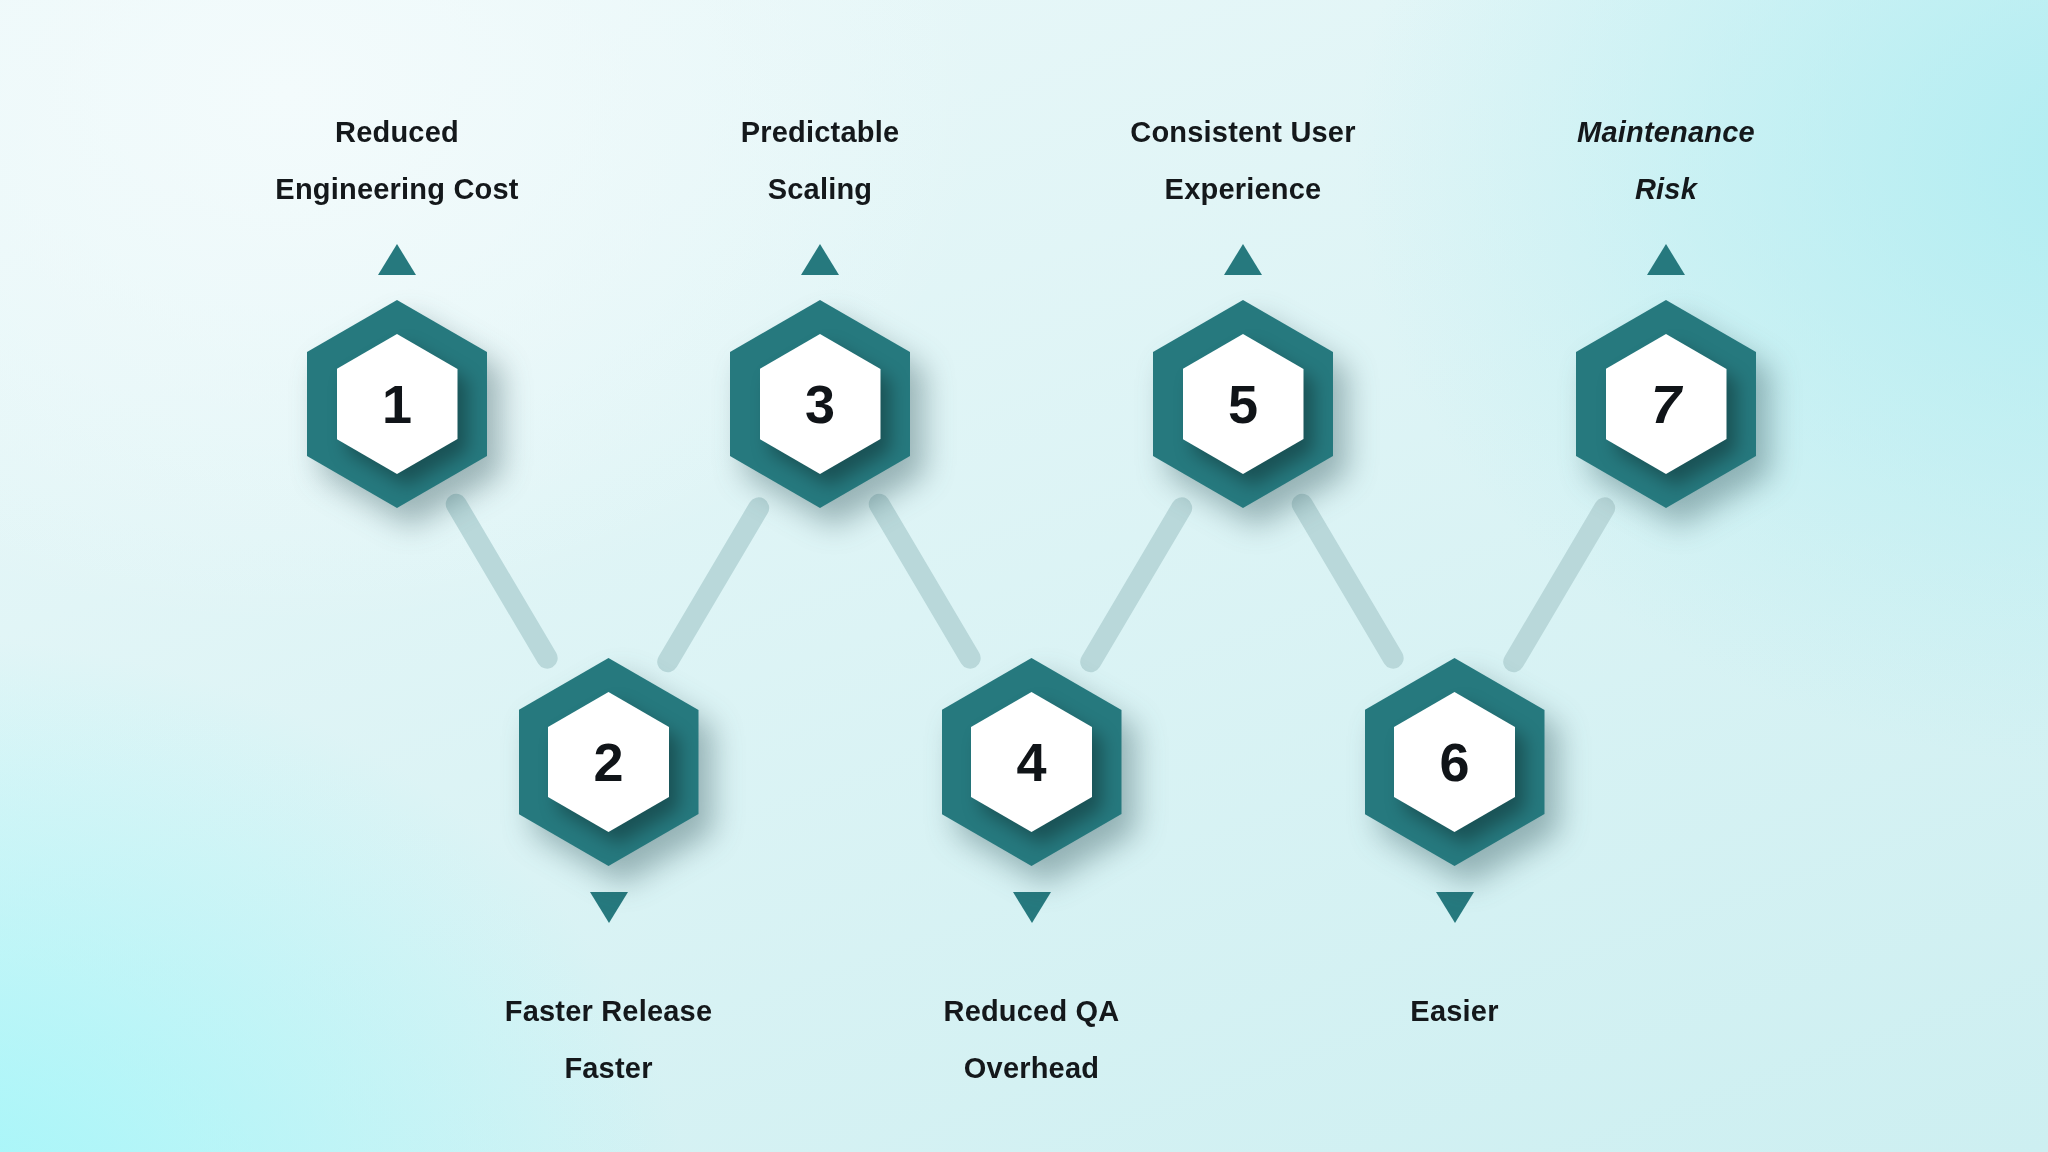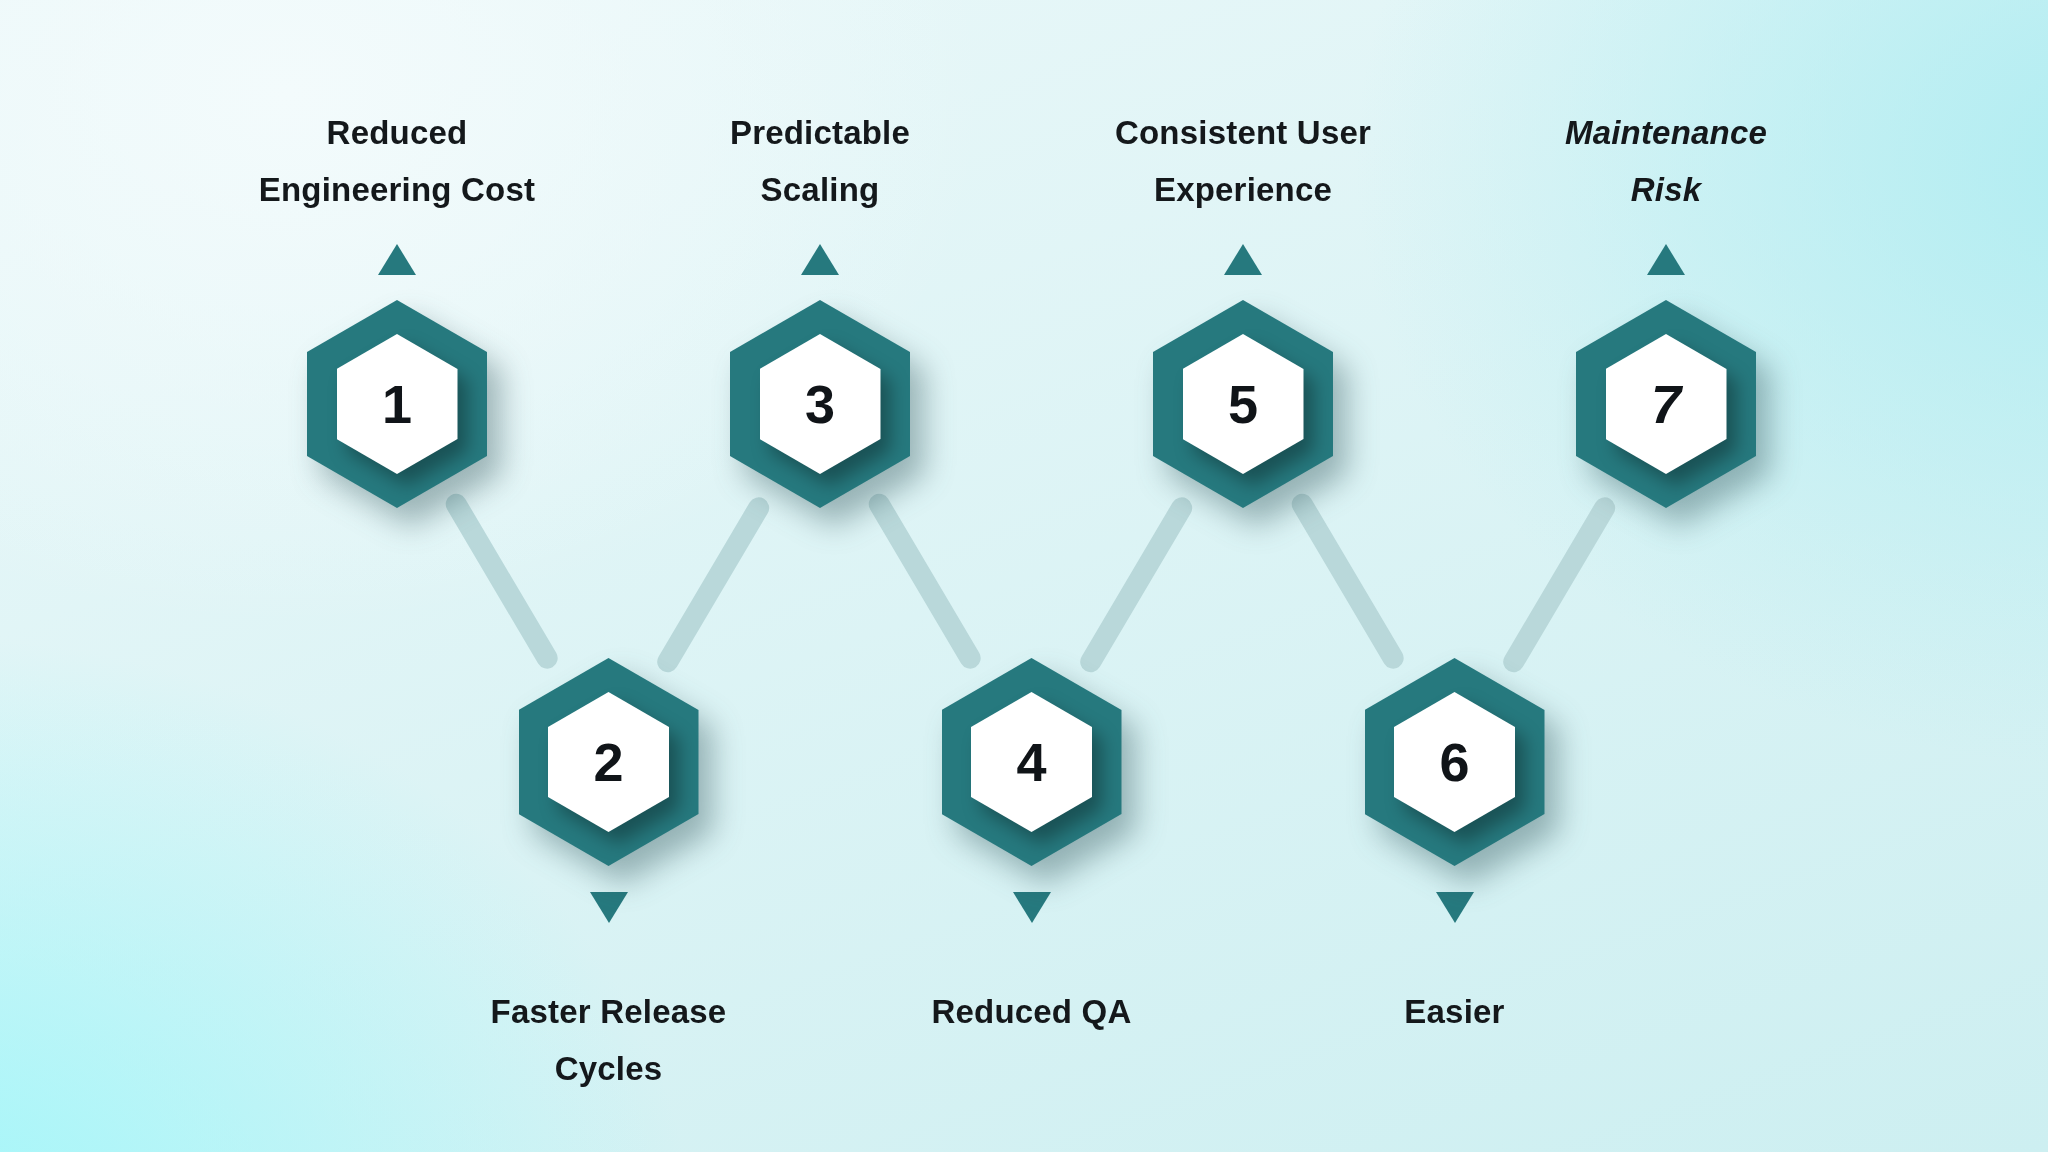--- a/index.html
+++ b/index.html
@@ -36,21 +36,21 @@
     width: 460px;
     z-index: 2;
   }
 
   .label {
     position: absolute;
     left: 0;
     width: 100%;
     text-align: center;
     font-weight: 700;
-    font-size: 33px;
+    font-size: 29px;
     line-height: 57px;
     color: var(--label-text, #14181b);
     letter-spacing: 0.2px;
   }
   .label span { display: block; }
   .row-top .label    { bottom: 934px; }
   .row-bottom .label { top: 948px; margin-top: 35px; }
 
   .arrow {
     position: absolute;
@@ -128,21 +128,21 @@
           <div class="hex-white">
             <span class="num">1</span>
           </div>
         </div>
       </div>
     </div>
   </div>
     <div class="step row-bottom" style="left: 378.5px;">
     <div class="label">
         <span>Faster Release</span>
-        <span>Cycles</span>
+        <span>Faster</span>
       </div>
     <div class="arrow"></div>
     <div class="hex-shadow">
       <div class="hex-teal">
         <div class="hex-white-wrap">
           <div class="hex-white">
             <span class="num">2</span>
           </div>
         </div>
       </div>
@@ -160,20 +160,21 @@
           <div class="hex-white">
             <span class="num">3</span>
           </div>
         </div>
       </div>
     </div>
   </div>
     <div class="step row-bottom" style="left: 801.5px;">
     <div class="label">
         <span>Reduced QA</span>
+        <span>Overhead</span>
       </div>
     <div class="arrow"></div>
     <div class="hex-shadow">
       <div class="hex-teal">
         <div class="hex-white-wrap">
           <div class="hex-white">
             <span class="num">4</span>
           </div>
         </div>
       </div>

